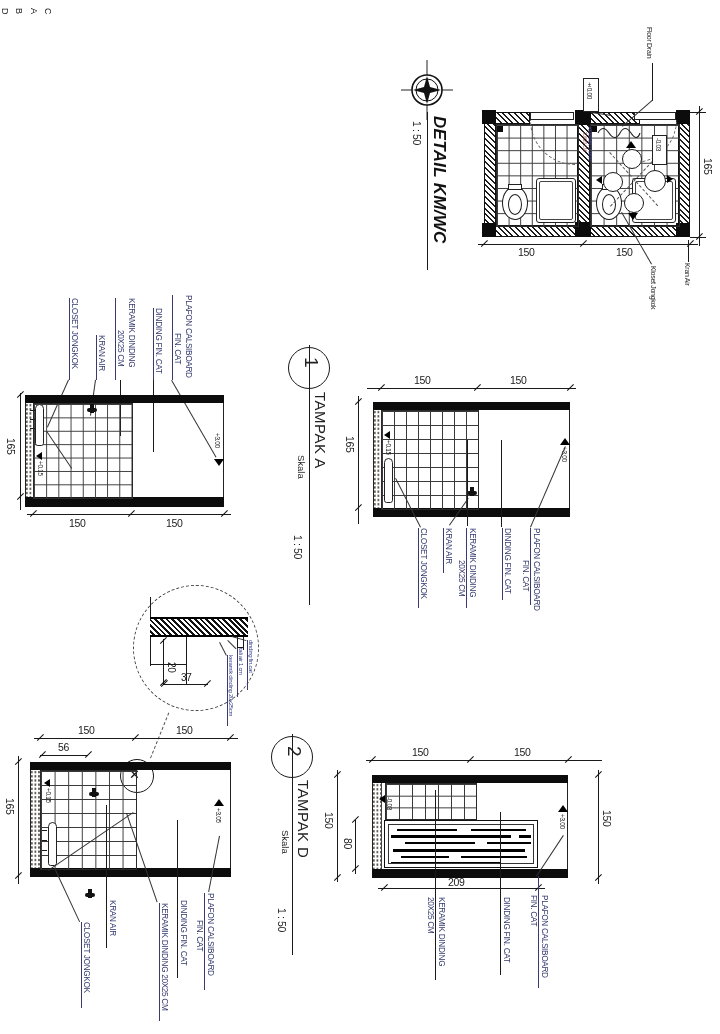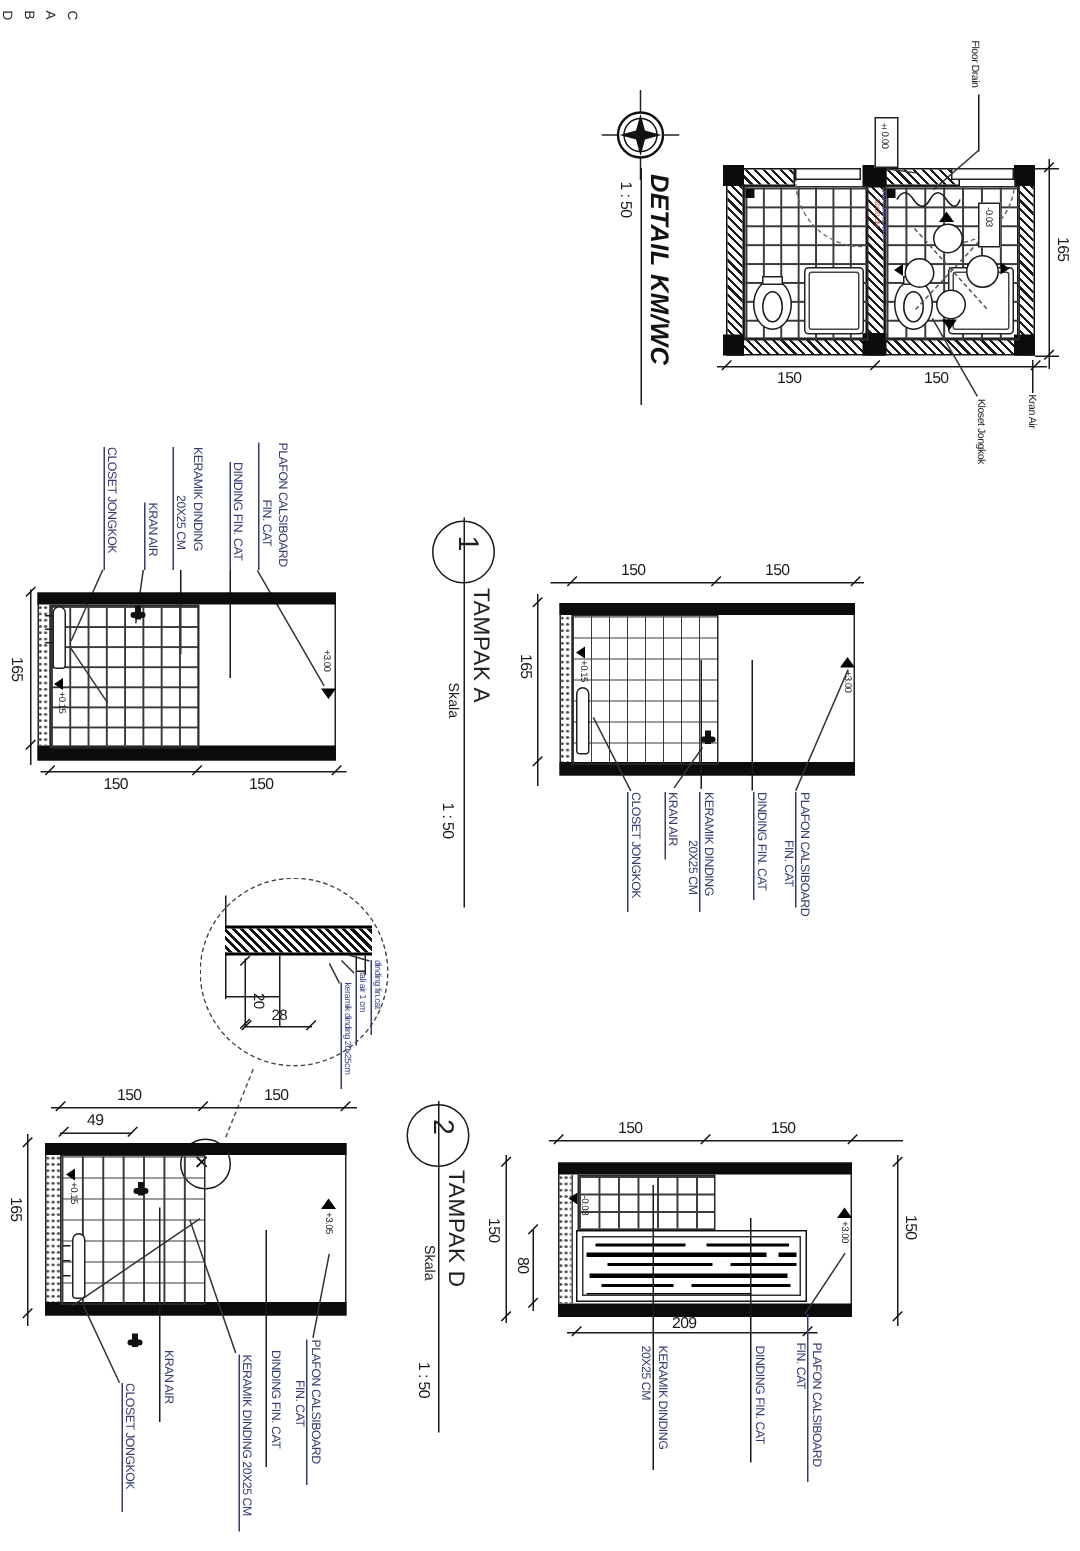--- a/index.html
+++ b/index.html
@@ -281,21 +281,21 @@
     <div class="ln" style="left:243px;top:637px;width:0.8px;height:13px;"></div>
     <div class="ln" style="left:237px;top:647px;width:7px;height:0.8px;"></div>
 
     <div class="ln" style="left:163px;top:639px;width:0.8px;height:45px;"></div>
     <div class="tk" style="left:159px;top:640px;"></div>
     <div class="tk" style="left:159px;top:682px;"></div>
     <span class="v dim" style="left:166px;top:662px;font-size:10px;">20</span>
     <div class="ln" style="left:163px;top:684px;width:45px;height:0.8px;"></div>
     <div class="tk" style="left:160px;top:683px;"></div>
     <div class="tk" style="left:203px;top:683px;"></div>
-    <span class="dim" style="left:181px;top:672px;font-size:10px;">28</span>
+    <span class="dim" style="left:181px;top:672px;font-size:10px;">37</span>
 
     <span class="v tiny" style="left:248px;top:640px;">dinding fin.cat</span>
     <div class="rule" style="left:247px;top:640px;width:0.8px;height:50px;"></div>
     <span class="v tiny" style="left:238px;top:648px;">tali air 1 cm</span>
     <div class="rule" style="left:237px;top:648px;width:0.8px;height:49px;"></div>
     <span class="v tiny" style="left:228px;top:655px;">keramik dinding 20x25cm</span>
     <div class="rule" style="left:227px;top:655px;width:0.8px;height:71px;"></div>
     <div class="diag" style="left:232px;top:636px;width:15px;transform:rotate(16deg);"></div>
     <div class="diag" style="left:228px;top:640px;width:12px;transform:rotate(45deg);"></div>
     <div class="diag" style="left:220px;top:642px;width:15px;transform:rotate(63deg);"></div>
@@ -314,21 +314,21 @@
       <div class="tk" style="position:absolute;left:226px;top:737px;"></div>
       <div class="ln" style="position:absolute;left:40px;top:755px;width:48px;height:1.2px;"></div>
       <div class="tk" style="position:absolute;left:38px;top:754px;"></div>
       <div class="tk" style="position:absolute;left:84px;top:754px;"></div>
       <div class="ln" style="position:absolute;left:18px;top:756px;width:1.2px;height:128px;"></div>
       <div class="tk" style="position:absolute;left:14px;top:761px;"></div>
       <div class="tk" style="position:absolute;left:14px;top:875px;"></div>
     </div>
     <span class="dim" style="left:78px;top:724px;">150</span>
     <span class="dim" style="left:176px;top:724px;">150</span>
-    <span class="dim" style="left:58px;top:741px;">49</span>
+    <span class="dim" style="left:58px;top:741px;">56</span>
     <span class="v dim" style="left:4px;top:798px;">165</span>
 
     <div style="left:30px;top:762px;width:201px;height:115px;border:0.8px solid #222;box-sizing:border-box;"></div>
     <div class="band" style="left:30px;top:762px;width:201px;height:8px;"></div>
     <div class="band" style="left:30px;top:868px;width:201px;height:9px;"></div>
     <div class="stp" style="left:30px;top:770px;width:10px;height:98px;"></div>
     <div class="grid" style="left:40px;top:770px;width:95px;height:98px;background-size:13.6px 14px;"></div>
     <div class="diag" style="left:48px;top:870px;width:103px;transform:rotate(-34.3deg);"></div>
 
     <div class="tri-l" style="left:44px;top:779px;"></div>

